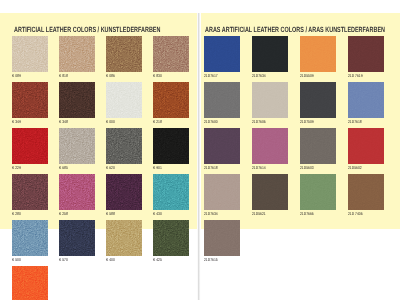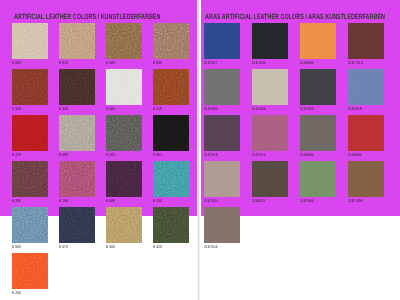--- a/index.html
+++ b/index.html
@@ -1,18 +1,18 @@
 <!DOCTYPE html>
 <html><head>
 <meta charset="utf-8">
 <title>Artificial Leather Colors</title>
 <style>
   html,body{margin:0;padding:0;}
   body{width:400px;height:300px;background:#ffffff;font-family:"Liberation Sans",sans-serif;overflow:hidden;-webkit-font-smoothing:antialiased;text-rendering:geometricPrecision;}
-  .page{position:relative;width:400px;height:216px;background:#d946ef;}
+  .page{position:relative;width:400px;height:216px;background:#fef9c3;margin-top:13px;}
   .divider{position:absolute;left:197px;top:0;width:4px;height:300px;
     background:linear-gradient(90deg,#fafafa 0%,#fafafa 25%,#dddddd 25%,#dddddd 30%,#dddddd 55%,#e6e6e6 55%,#fdfdfd 75%,#ffffff 100%);}
   .panel{position:absolute;top:0;}
   .panel-left{left:0;width:198px;}
   .panel-right{left:199px;width:201px;}
   .panel-title{position:absolute;font-size:7.6px;font-weight:bold;letter-spacing:0.02px;color:#333234;white-space:nowrap;
     transform:scaleX(0.7165);transform-origin:0 0;opacity:0.999;}
   .sw{position:absolute;}
   .sw .chip{width:36px;height:36px;position:relative;overflow:hidden;isolation:isolate;}
   .chip>svg.grain{position:absolute;left:0;top:0;width:36px;height:36px;

